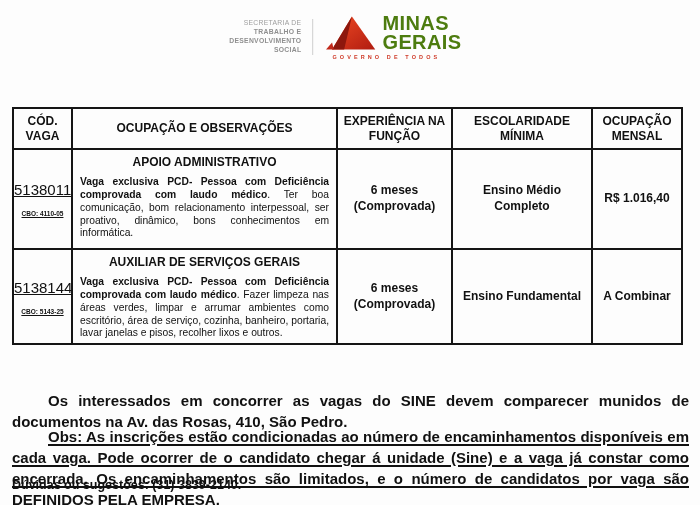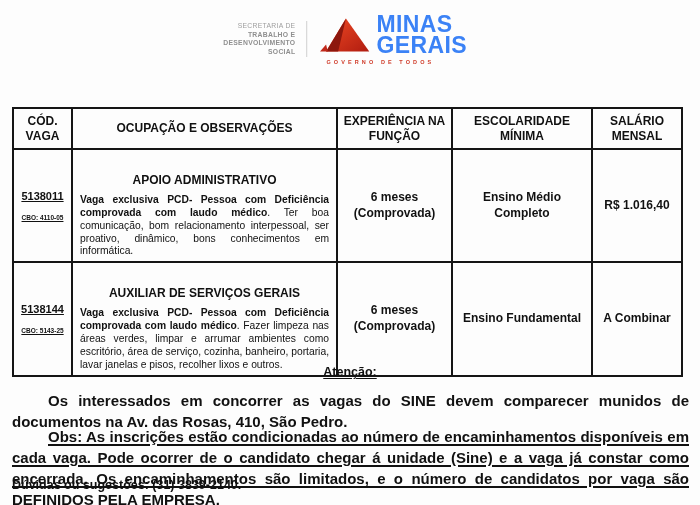--- a/index.html
+++ b/index.html
@@ -14,21 +14,21 @@
   .brand {
     position:absolute; top:14px; left:50%; transform:translateX(-52%);
     display:flex; align-items:center; gap:11px;
   }
   .secretaria { text-align:right; color:#8f8f8f; font-size:6.8px; line-height:1.3; letter-spacing:.3px; }
   .secretaria .s-line { font-weight:bold; }
   .secretaria .s-line.light { font-weight:normal; color:#9d9d9d; }
   .brand-divider { width:1px; height:36px; background:#cfcfcf; }
   .logo { display:grid; grid-template-columns:auto auto; align-items:center; column-gap:6px; }
   .logo-triangle { grid-row:1; }
-  .logo-title { font-weight:bold; font-size:23px; line-height:.93; color:#3b82f6; letter-spacing:.4px; }
+  .logo-title { font-weight:bold; font-size:20px; line-height:.93; color:#4d7c0f; letter-spacing:.4px; }
   .logo-sub { grid-column:1 / span 2; font-size:5.5px; font-weight:bold; color:#cf3a28; letter-spacing:3.1px; margin-top:2px; padding-left:8px; white-space:nowrap; }
 
   
   .doc-title {
     position:absolute; top:74px; left:0; width:100%; text-align:center;
     font-size:14px; font-weight:bold; text-decoration:underline;
     text-underline-offset:2px;
   }
 
   
@@ -37,24 +37,24 @@
     border-collapse:collapse; table-layout:fixed;
   }
   table.vagas th, table.vagas td { border:2px solid #151515; }
   table.vagas th {
     font-size:12px; font-weight:bold; text-align:center; vertical-align:middle;
     height:41px; line-height:1.25; padding:2px 4px;
   }
   tr.row-1 td { height:100px; }
   tr.row-2 td { height:84px; }
   td.cell-code { text-align:center; vertical-align:middle; }
-  .code { font-size:11px; font-weight:bold; text-decoration:underline; }
+  .code { font-size:15px; font-weight:normal; text-decoration:underline; }
   .cbo { font-size:6.5px; font-weight:bold; text-decoration:underline; margin-top:12px; }
   td.cell-occ { vertical-align:top; padding:5px 7px 3px 7px; }
-  .occ-title { text-align:center; font-size:12px; font-weight:bold; margin:18px 0 7px 0; }
+  .occ-title { text-align:center; font-size:12px; font-weight:bold; margin:0 0 7px 0; }
   .occ-desc { font-size:10.3px; line-height:1.25; text-align:justify; }
   .occ-desc .b { font-weight:bold; }
   td.cell-mid { text-align:center; vertical-align:middle; font-size:12px; font-weight:bold; line-height:1.3; }
   .cellwrap { display:inline-block; }
   .w95 { max-width:95px; }
   .w110 { max-width:110px; }
 
   
   .attention {
     position:absolute; top:365px; left:0; width:100%; text-align:center;
@@ -109,21 +109,21 @@
         <col style="width:115px">
         <col style="width:140px">
         <col style="width:90px">
     </colgroup>
     <thead>
       <tr>
         <th>CÓD. VAGA</th>
         <th>OCUPAÇÃO E OBSERVAÇÕES</th>
         <th>EXPERIÊNCIA NA FUNÇÃO</th>
         <th>ESCOLARIDADE MÍNIMA</th>
-        <th>SALÁRIO MENSAL</th>
+        <th>OCUPAÇÃO MENSAL</th>
       </tr>
     </thead>
     <tbody>
       <tr class="row-1">
         <td class="cell-code">
           <div class="code">5138011</div>
           <div class="cbo">CBO: 4110-05</div>
         </td>
         <td class="cell-occ">
           <div class="occ-title">APOIO ADMINISTRATIVO</div>
@@ -154,18 +154,17 @@
         <td class="cell-mid">
           <span class="cellwrap">Ensino Fundamental</span>
         </td>
         <td class="cell-mid">
           <span>A Combinar</span>
         </td>
       </tr>
     </tbody>
   </table>
 
-  <div class="attention">Atenção:</div>
   <p class="note-p note-p1">Os interessados em concorrer as vagas do SINE devem comparecer munidos de documentos na Av. das Rosas, 410, São Pedro.</p>
   <p class="note-p note-p2">Obs: As inscrições estão condicionadas ao número de encaminhamentos disponíveis em cada vaga. Pode ocorrer de o candidato chegar á unidade (Sine) e a vaga já constar como encerrada. Os encaminhamentos são limitados, e o número de candidatos por vaga são DEFINIDOS PELA EMPRESA.</p>
   <div class="contact">Dúvidas ou sugestões: (31) 3839-2140.</div>
 
 </div>
 
 </body></html>

